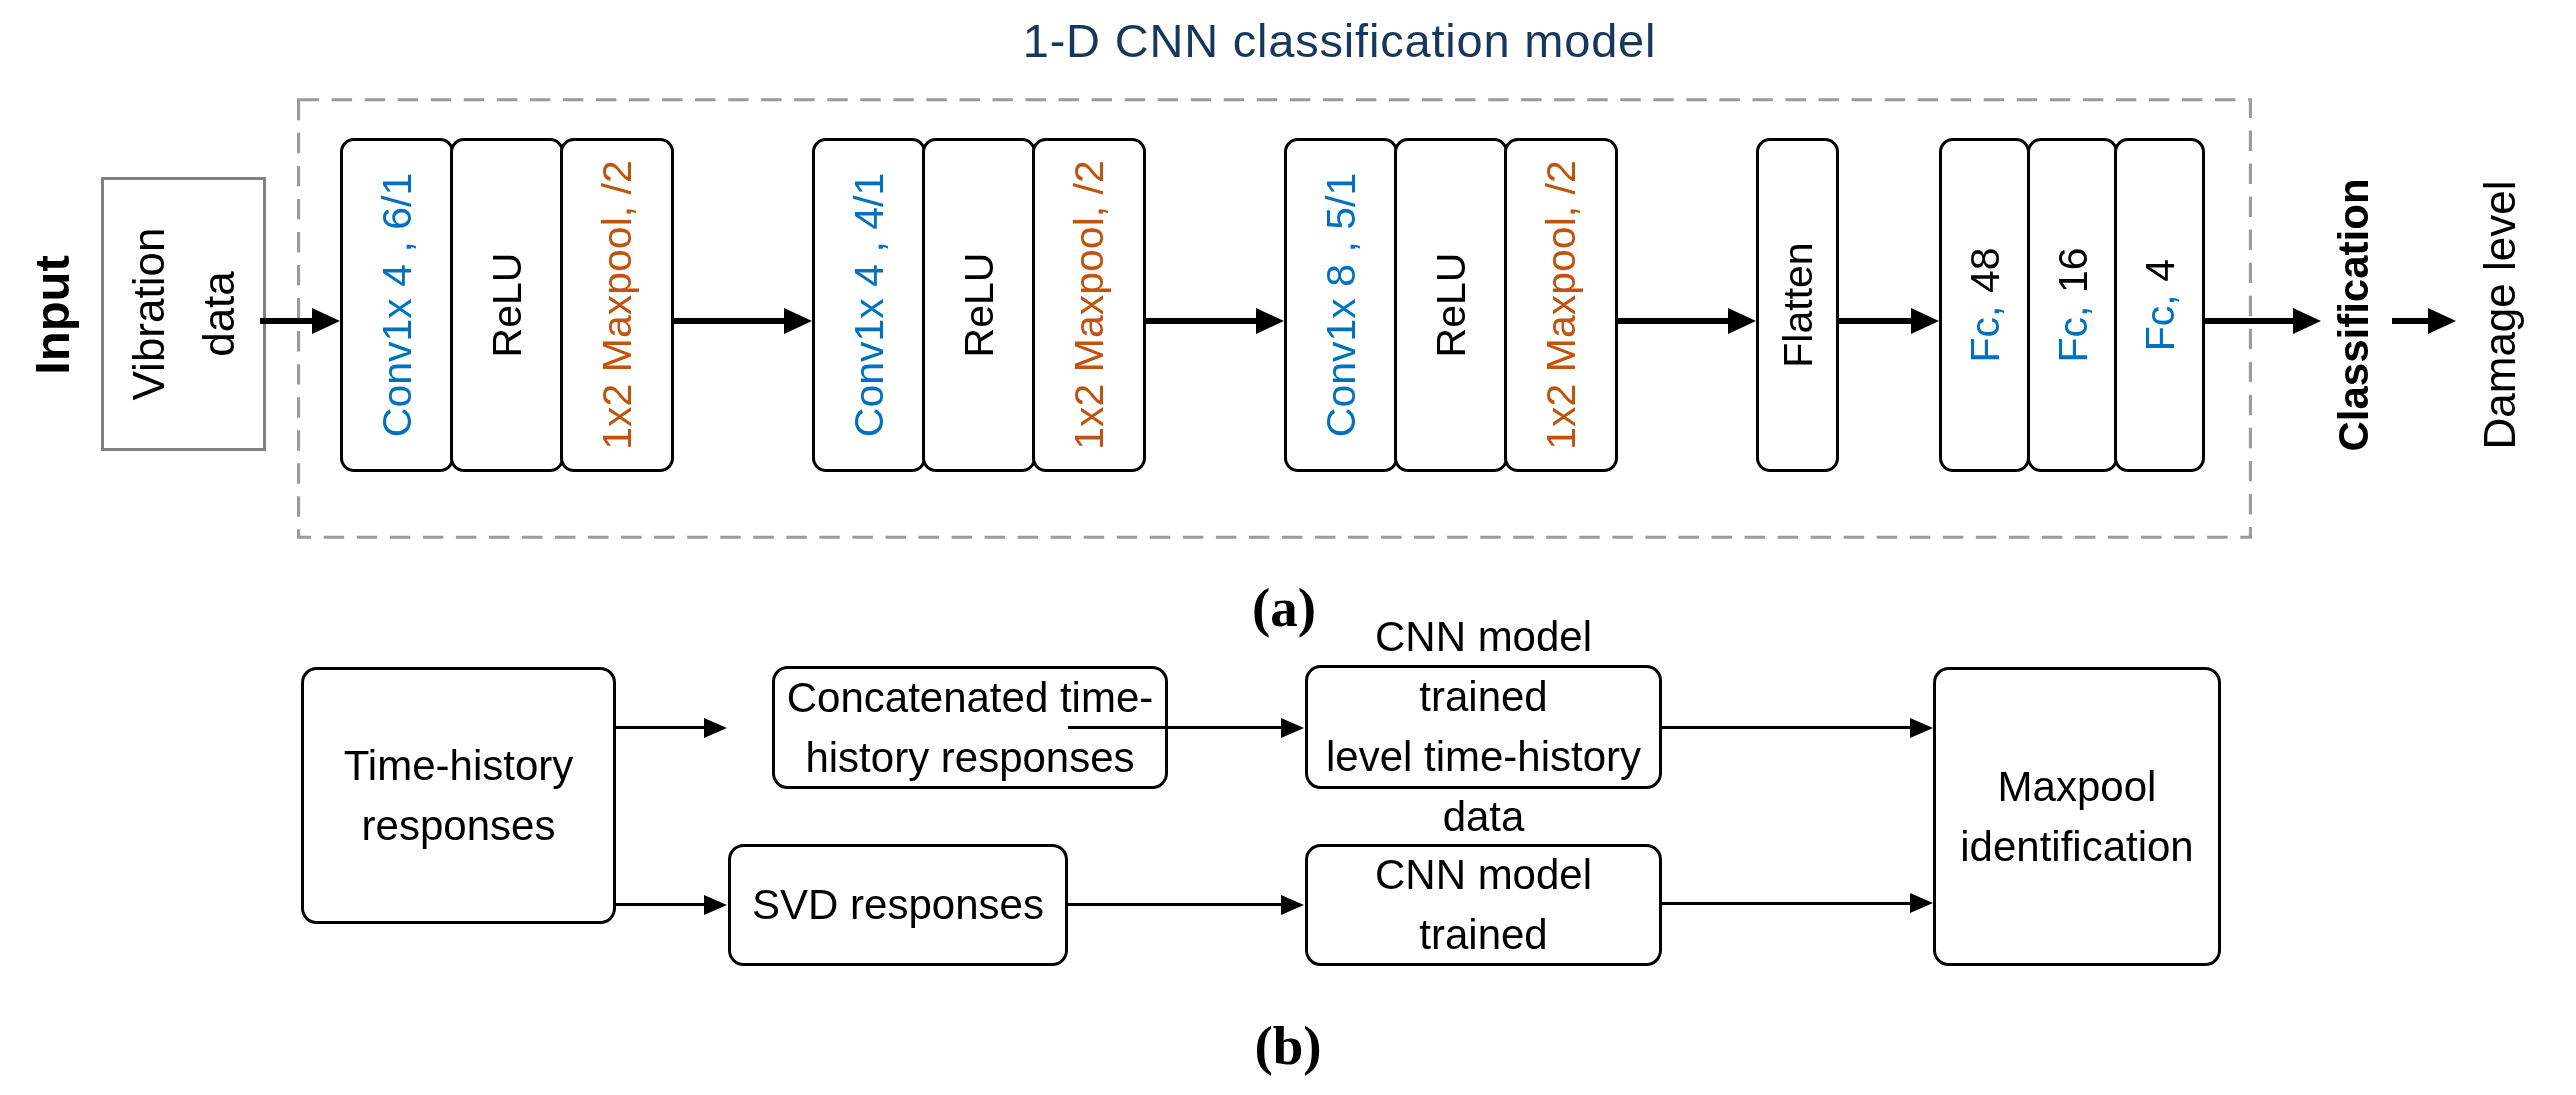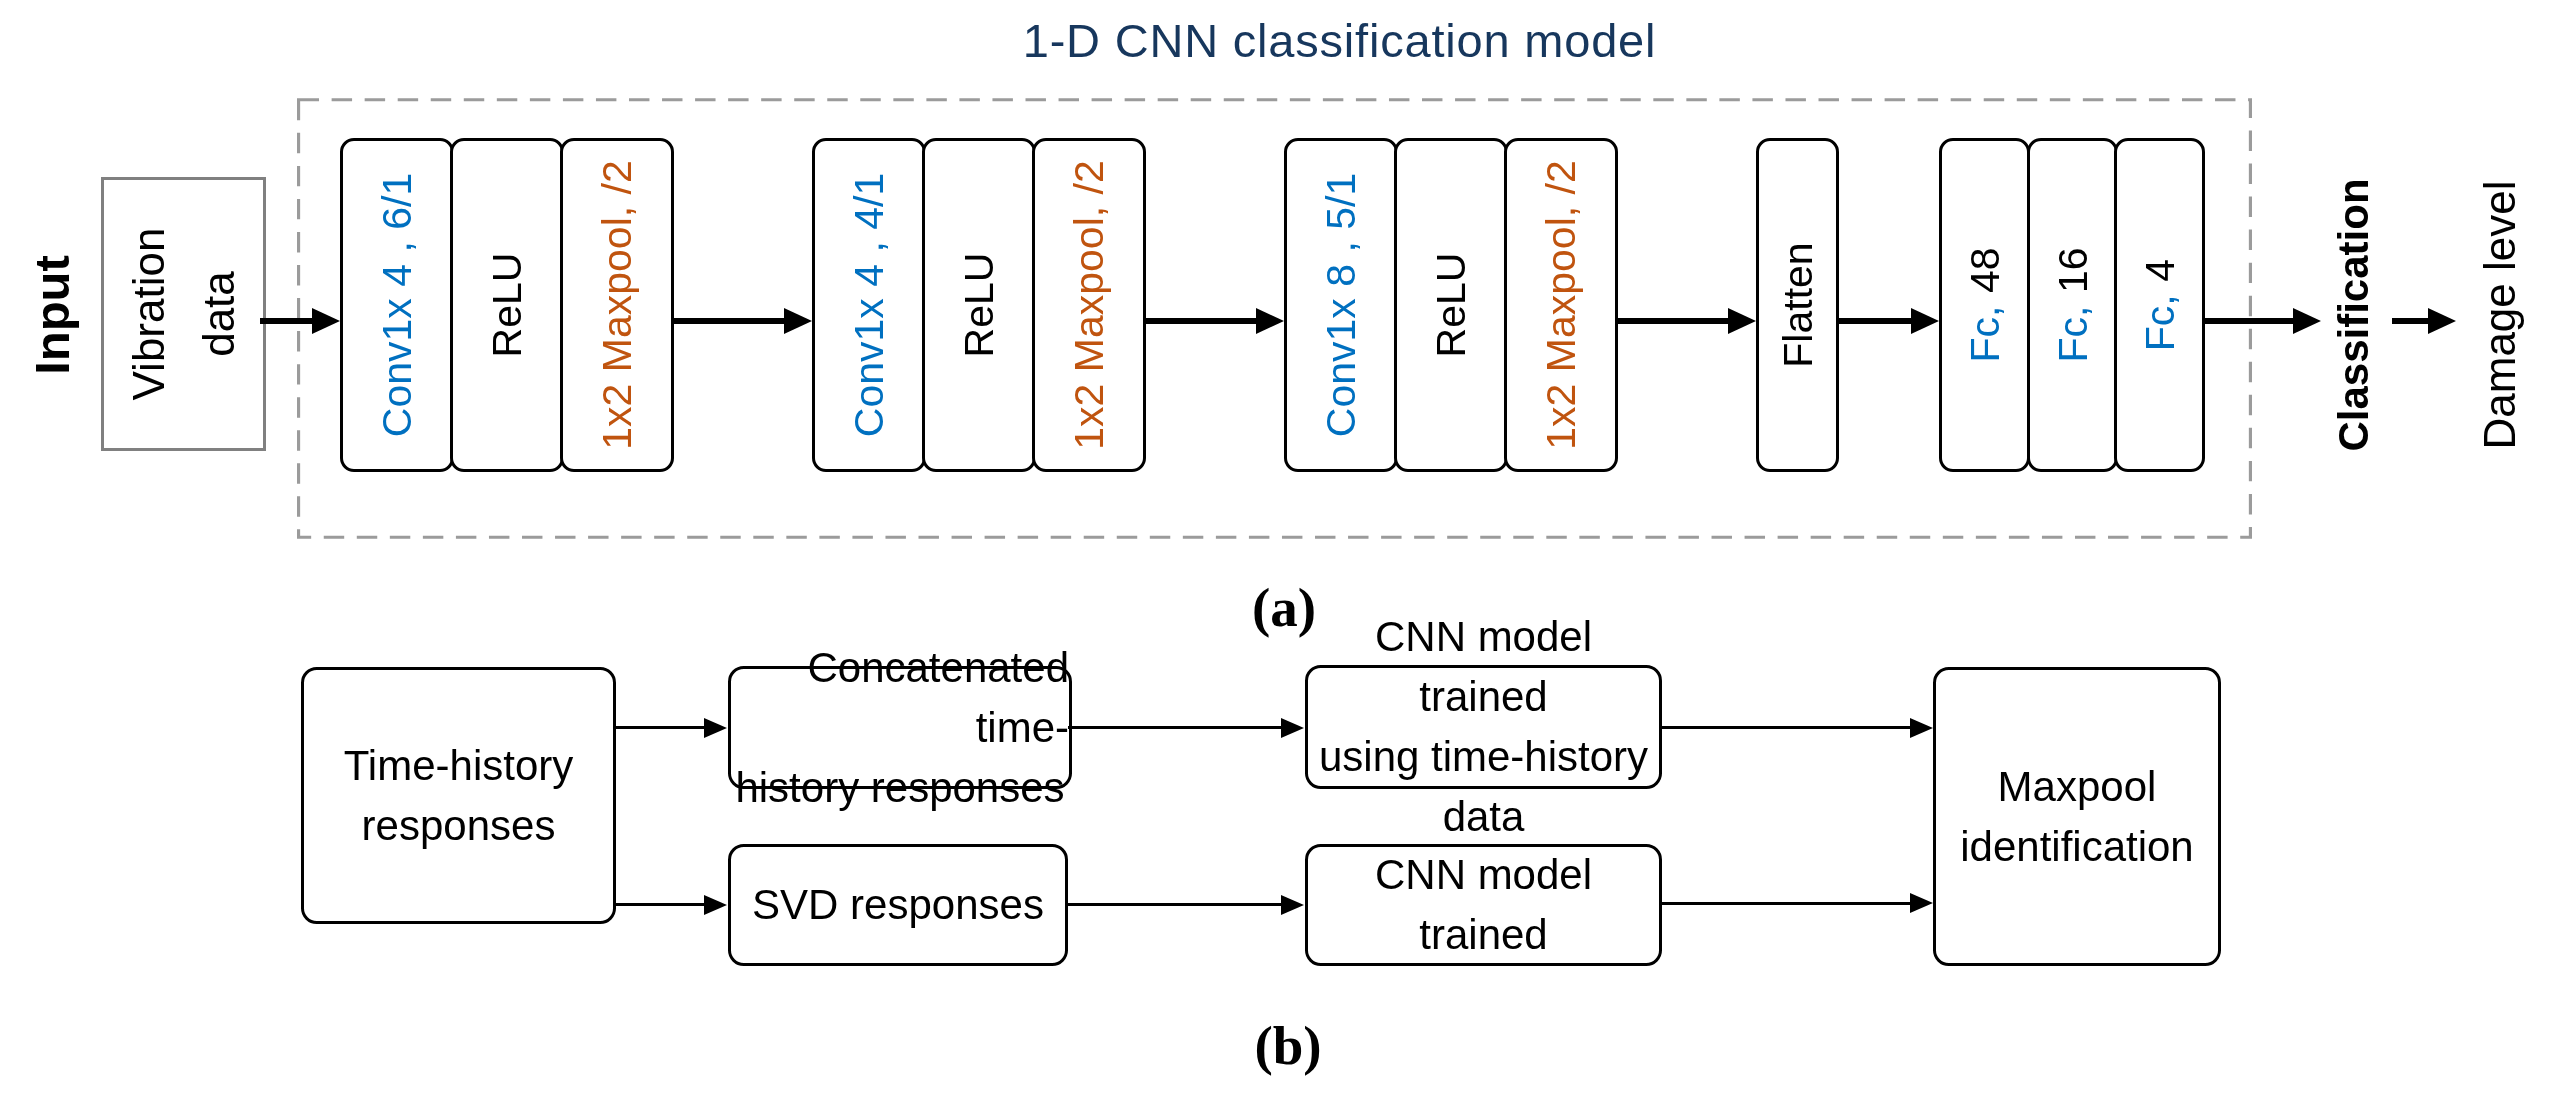--- a/index.html
+++ b/index.html
@@ -154,32 +154,32 @@
     <div class="head head-a" style="left:2428px; top:308px;"></div>
   </div>
 
   <div class="sub-label" style="left:1284px; top:607px;">(a)</div>
 
   <div class="flow-box" style="left:301px; top:667px; width:315px; height:257px;">
     <div>Time-history</div>
     <div>responses</div>
   </div>
 
-  <div class="flow-box" style="left:728px; top:666px; width:344px; height:123px;text-align:right;">
+  <div class="flow-box" style="left:772px; top:666px; width:396px; height:123px;">
     <div>Concatenated time-</div>
     <div>history responses</div>
   </div>
 
   <div class="flow-box" style="left:728px; top:844px; width:340px; height:122px;">
     <div>SVD responses</div>
   </div>
 
   <div class="flow-box" style="left:1305px; top:665px; width:357px; height:124px;">
     <div>CNN model trained</div>
-    <div>using time-history data</div>
+    <div>level time-history data</div>
   </div>
 
   <div class="flow-box" style="left:1305px; top:844px; width:357px; height:122px;">
     <div>CNN model trained</div>
   </div>
 
   <div class="flow-box" style="left:1933px; top:667px; width:288px; height:299px;">
     <div>Maxpool</div>
     <div>identification</div>
   </div>

